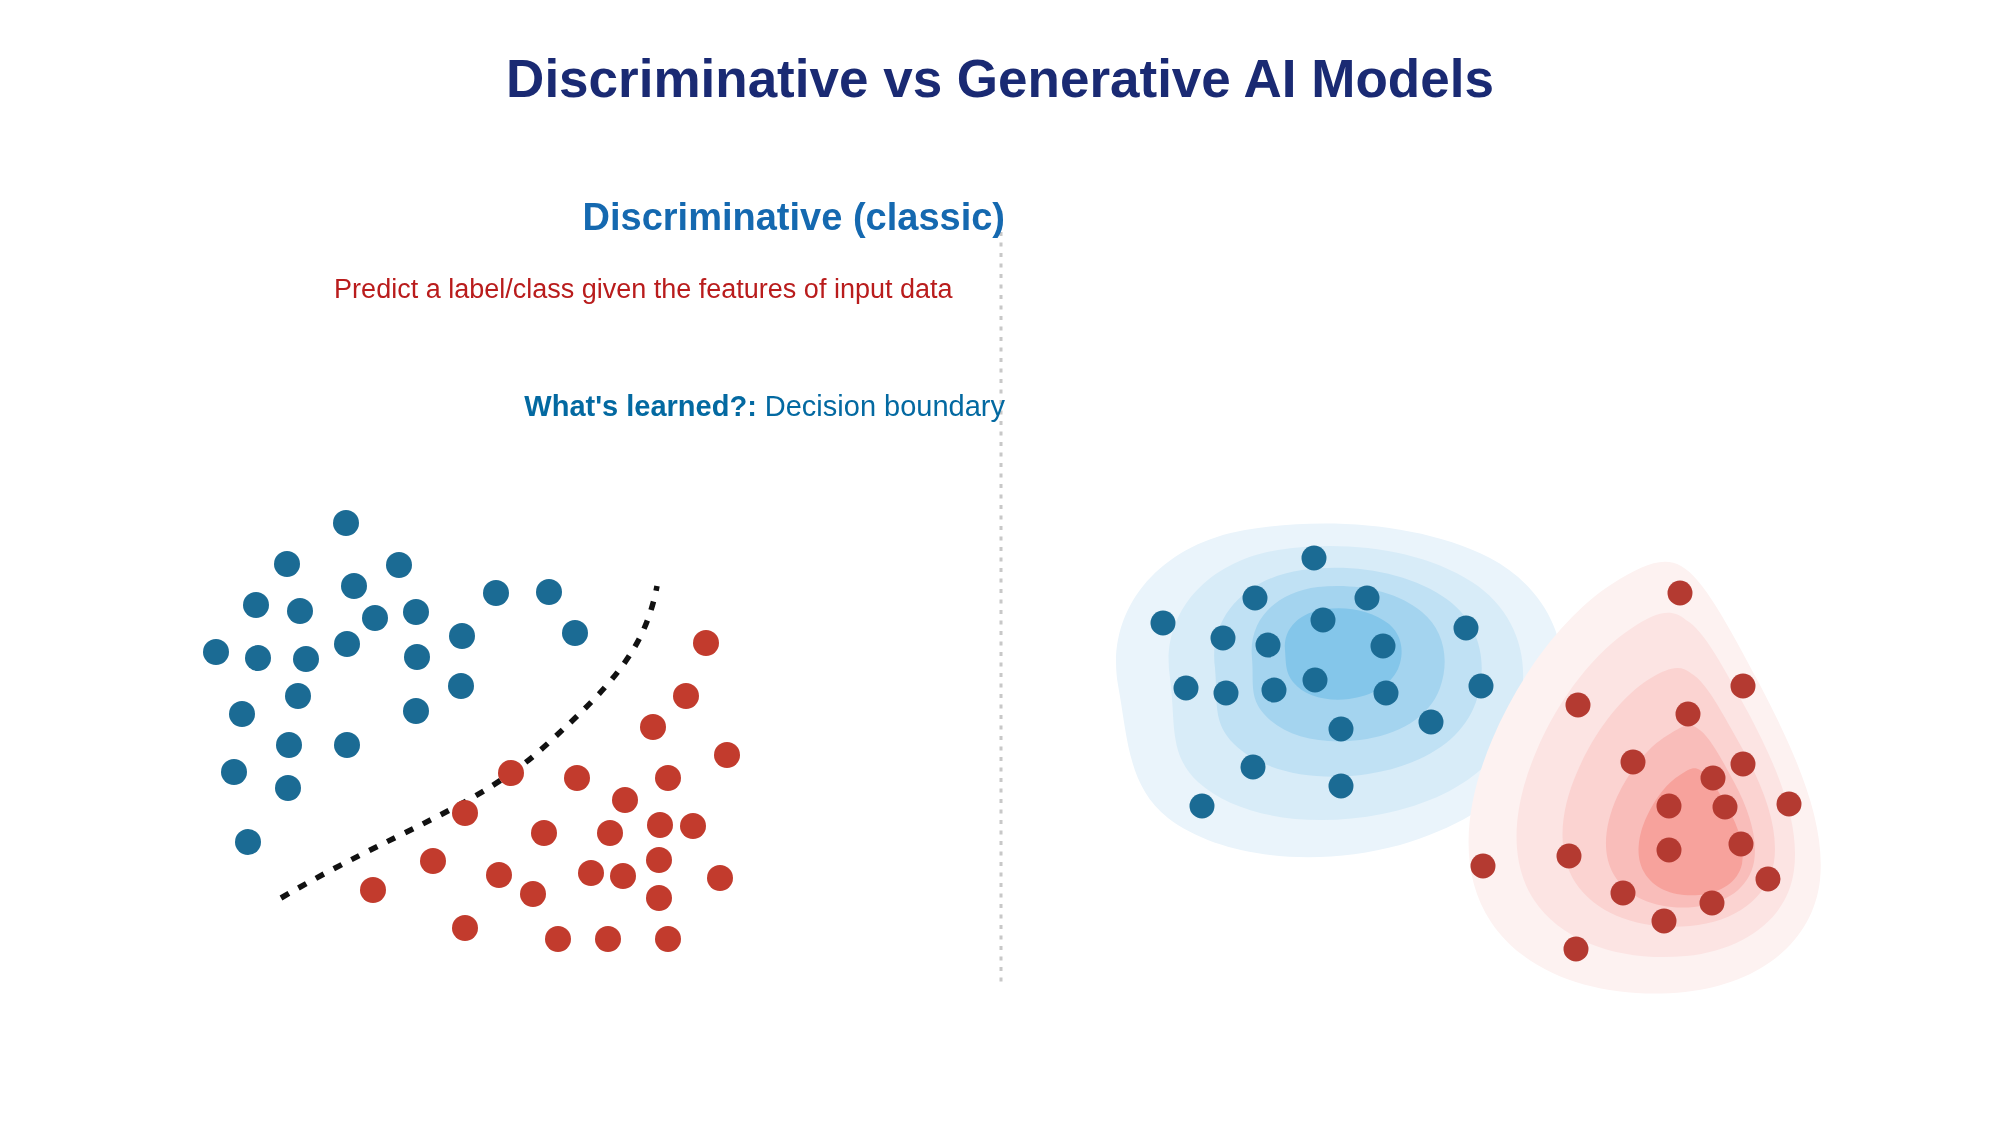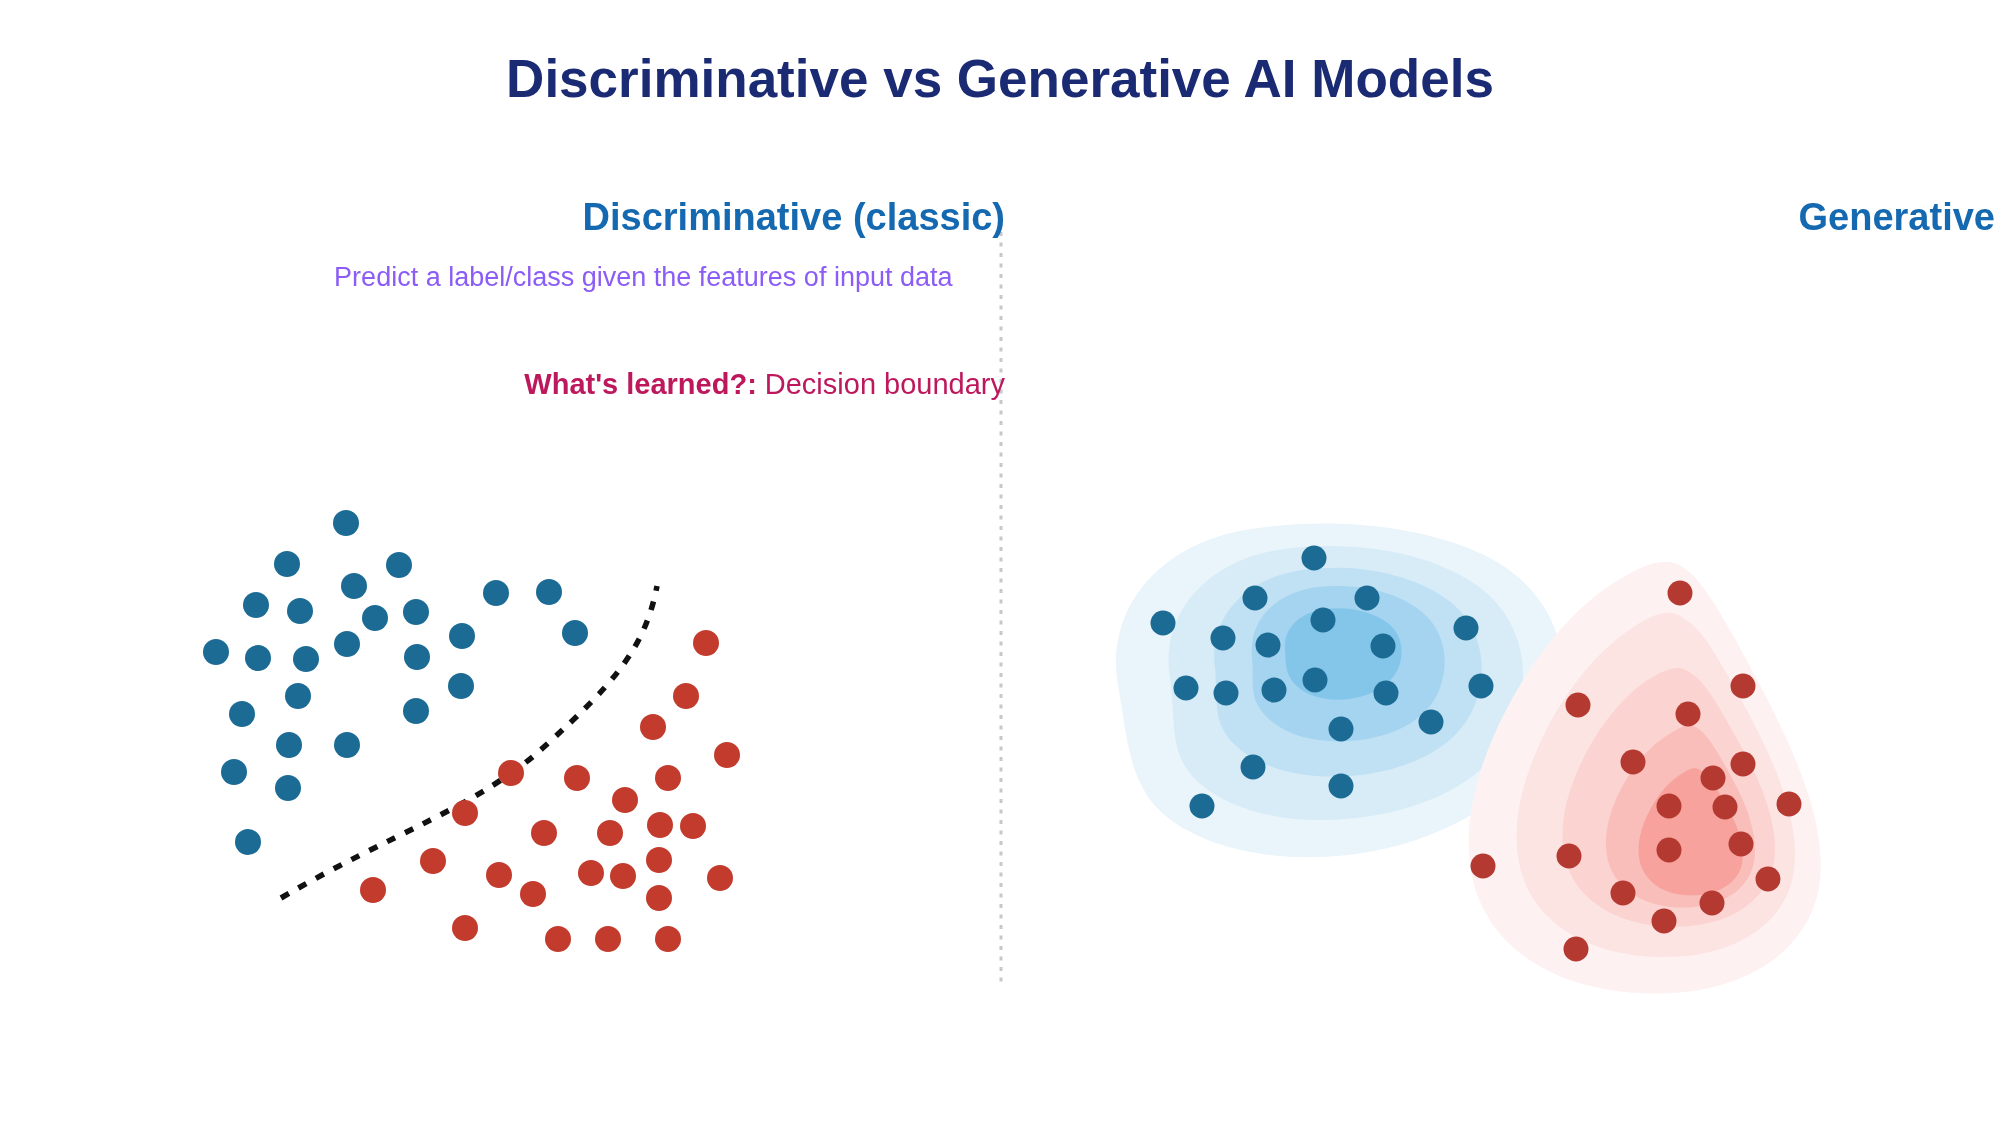--- a/index.html
+++ b/index.html
@@ -17,28 +17,28 @@
     margin:0;
   }
   .panel{position:absolute;top:0;height:1125px;text-align:right;}
   .panel.left{left:0;width:1005px;}
   .panel.right{left:1005px;width:990px;}
   .panel-heading{
     position:absolute;top:196px;left:0;width:100%;
     font-size:38px;font-weight:700;margin:0;
   }
   .panel-desc{
-    position:absolute;top:260px;left:50%;transform:translateX(-50%);
+    position:absolute;top:272px;left:50%;transform:translateX(-50%);
     width:900px;
-    font-size:27px;line-height:34px;color:#8b5cf6;
+    font-size:27px;line-height:34px;color:#b91c1c;
     white-space:pre-line;margin:0;
   }
   .panel-learned{
-    position:absolute;top:368px;left:0;width:100%;
-    font-size:29px;color:#be185d;margin:0;
+    position:absolute;top:390px;left:0;width:100%;
+    font-size:29px;color:#0369a1;margin:0;
   }
   .panel-learned .bold{font-weight:700;}
   .panel-learned .rest{margin-left:8px;}
   svg.scene{position:absolute;left:0;top:0;}
 </style>
 </head>
 <body>
 
 <div class="canvas">
 
@@ -169,16 +169,15 @@
 
   <section class="panel left">
     <h2 class="panel-heading" style="color: rgb(21, 105, 176);">Discriminative (classic)</h2>
     <p class="panel-desc">Predict a label/class given the features of input data</p>
     <p class="panel-learned">
       <span class="bold">What's learned?:</span><span class="rest">Decision boundary</span>
     </p>
   </section>
 
   <section class="panel right">
-    <h2 class="panel-heading" style="color: rgb(21, 105, 176);">Generative</h2>
   </section>
 
 </div>
 
 </body></html>

